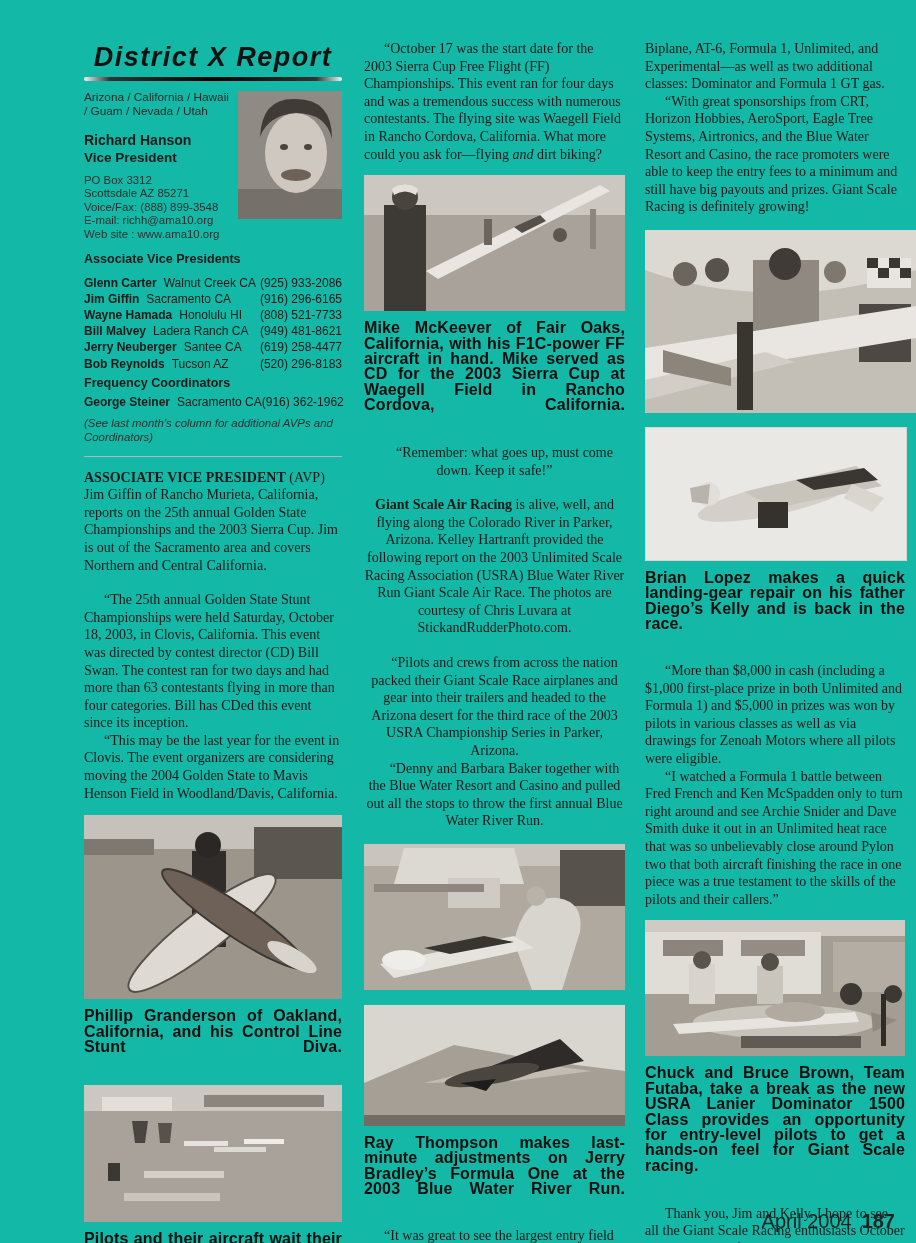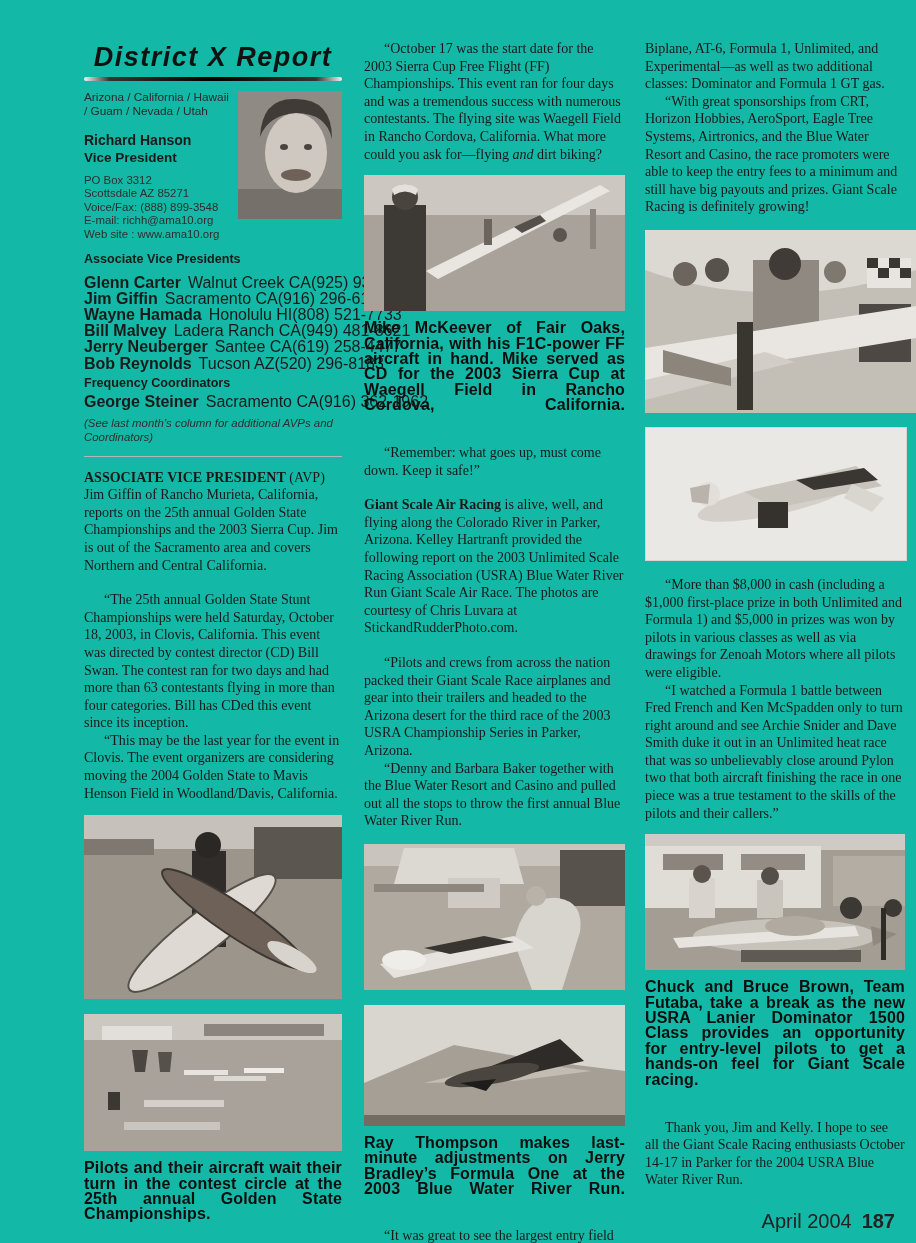--- a/index.html
+++ b/index.html
@@ -25,21 +25,21 @@
   .info-block { display:flex; gap:9px; }
   .info-text { flex:1; min-width:0; }
   .region { font-size:11.8px; line-height:13.8px; color:#2a2a2a; margin-bottom:11px; }
   .officer-name { font-size:14px; font-weight:bold; line-height:20px; }
   .officer-title { font-size:13.5px; font-weight:bold; line-height:15px; margin-bottom:9px; }
   .contact-line { font-size:11.4px; line-height:13.6px; color:#2e2e2e; }
   .portrait { width:104px; height:128px; }
 
   
   .roster-heading { font-size:12.6px; font-weight:bold; margin:10px 0 9px; }
-  .roster-row { display:flex; font-size:16px; line-height:16.2px; white-space:nowrap; }
+  .roster-row { display:flex; font-size:12px; line-height:16.2px; white-space:nowrap; }
   .roster-row .nm { font-weight:bold; margin-right:7px; }
   .roster-row .ph { margin-left:auto; }
   .roster-note { font-size:11.4px; line-height:13.8px; font-style:italic; color:#2e2e2e; margin-top:7px; }
   .thin-rule { border:none; border-top:1px solid #b5b5b5; margin:11px 0 0; }
 
   
   .serif { font-family:"Liberation Serif", serif; font-size:14px; line-height:17.6px; color:#191919; }
   p { margin:0; }
   .indent { text-indent:20px; }
   .gap { margin-top:17px; }
@@ -148,20 +148,21 @@
         <rect width="258" height="34" fill="#c6c1ba"></rect>
         <rect x="170" y="12" width="88" height="52" fill="#5b564f"></rect>
         <rect x="0" y="24" width="70" height="16" fill="#7e7870"></rect>
         <rect x="108" y="36" width="34" height="96" fill="#2f2c29"></rect>
         <circle cx="124" cy="30" r="13" fill="#2a2724"></circle>
         <ellipse cx="118" cy="118" rx="92" ry="20" transform="rotate(-38 118 118)" fill="#dedad3" stroke="#55504a" stroke-width="2"></ellipse>
         <ellipse cx="150" cy="104" rx="86" ry="16" transform="rotate(34 150 104)" fill="#6e6258" stroke="#3c3733" stroke-width="2"></ellipse>
         <ellipse cx="208" cy="142" rx="28" ry="9" transform="rotate(30 208 142)" fill="#d8d4cd"></ellipse>
       </svg>
     </div>
+    <div class="caption">Phillip Granderson of Oakland, California, and his Control Line Stunt Diva.</div>
 
     <div class="photo" style="width:258px;height:137px;margin-top:15px;">
       <svg viewBox="0 0 258 137" preserveAspectRatio="none">
         <rect width="258" height="137" fill="#a8a29a"></rect>
         <rect width="258" height="26" fill="#ccc7c0"></rect>
         <rect x="18" y="12" width="70" height="14" fill="#e2dfda"></rect>
         <rect x="120" y="10" width="120" height="12" fill="#8b857d"></rect>
         <path d="M48 36 l16 0 l-3 22 l-10 0 Z" fill="#4a4540"></path>
         <path d="M74 38 l14 0 l-2 20 l-10 0 Z" fill="#56514b"></path>
         <rect x="100" y="56" width="44" height="5" fill="#e6e3de"></rect>
@@ -190,21 +191,21 @@
         <path d="M28 14 q13 -10 26 0 l-2 6 q-11 -7 -22 0 Z" fill="#e4e1dc"></path>
         <polygon points="62,96 236,10 246,16 74,104" fill="#e9e6e1"></polygon>
         <polygon points="150,52 176,40 182,46 158,58" fill="#55504a"></polygon>
         <rect x="120" y="44" width="8" height="26" fill="#6b655e"></rect>
         <rect x="226" y="34" width="6" height="40" fill="#8c867e"></rect>
         <circle cx="196" cy="60" r="7" fill="#5a554f"></circle>
       </svg>
     </div>
     <div class="caption">Mike McKeever of Fair Oaks, California, with his F1C-power FF aircraft in hand. Mike served as CD for the 2003 Sierra Cup at Waegell Field in Rancho Cordova, California.</div>
 
-    <div class="serif" style="margin-top:16px;">
+    <div class="serif" style="margin-top:16px;text-align:center;">
       <p class="indent">“Remember: what goes up, must come down. Keep it safe!”</p>
       <p class="gap"><span class="lead-bold">Giant Scale Air Racing</span><span> is alive, well, and flying along the Colorado River in Parker, Arizona. Kelley Hartranft provided the following report on the 2003 Unlimited Scale Racing Association (USRA) Blue Water River Run Giant Scale Air Race. The photos are courtesy of Chris Luvara at StickandRudderPhoto.com.</span></p>
       <p class="indent gap">“Pilots and crews from across the nation packed their Giant Scale Race airplanes and gear into their trailers and headed to the Arizona desert for the third race of the 2003 USRA Championship Series in Parker, Arizona.</p>
       <p class="indent">“Denny and Barbara Baker together with the Blue Water Resort and Casino and pulled out all the stops to throw the first annual Blue Water River Run.</p>
     </div>
 
     <div class="photo" style="width:261px;height:146px;margin-top:14px;">
       <svg viewBox="0 0 261 146" preserveAspectRatio="none">
         <rect width="261" height="146" fill="#b0a9a0"></rect>
         <rect width="261" height="22" fill="#c9c4bd"></rect>
@@ -271,20 +272,21 @@
         <rect width="260" height="132" fill="#eae8e4"></rect>
         <ellipse cx="128" cy="72" rx="78" ry="15" transform="rotate(-12 128 72)" fill="#d4d0c9"></ellipse>
         <polygon points="98,64 210,38 236,58 130,80" fill="#c8c3bb"></polygon>
         <polygon points="150,52 218,40 232,52 168,62" fill="#3a3631"></polygon>
         <circle cx="62" cy="66" r="12" fill="#e2dfda"></circle>
         <polygon points="44,60 64,56 62,76 46,74" fill="#b9b3ab"></polygon>
         <rect x="112" y="74" width="30" height="26" fill="#35312c"></rect>
         <polygon points="206,56 238,70 226,84 198,70" fill="#d9d5cf"></polygon>
       </svg>
     </div>
+    <div class="caption">Brian Lopez makes a quick landing-gear repair on his father Diego’s Kelly and is back in the race.</div>
 
     <div class="serif" style="margin-top:15px;">
       <p class="indent">“More than $8,000 in cash (including a $1,000 first-place prize in both Unlimited and Formula 1) and $5,000 in prizes was won by pilots in various classes as well as via drawings for Zenoah Motors where all pilots were eligible.</p>
       <p class="indent">“I watched a Formula 1 battle between Fred French and Ken McSpadden only to turn right around and see Archie Snider and Dave Smith duke it out in an Unlimited heat race that was so unbelievably close around Pylon two that both aircraft finishing the race in one piece was a true testament to the skills of the pilots and their callers.”</p>
     </div>
 
     <div class="photo" style="width:260px;height:136px;margin-top:12px;">
       <svg viewBox="0 0 260 136" preserveAspectRatio="none">
         <rect width="260" height="136" fill="#a39d94"></rect>
         <rect width="260" height="16" fill="#cfcac3"></rect>

